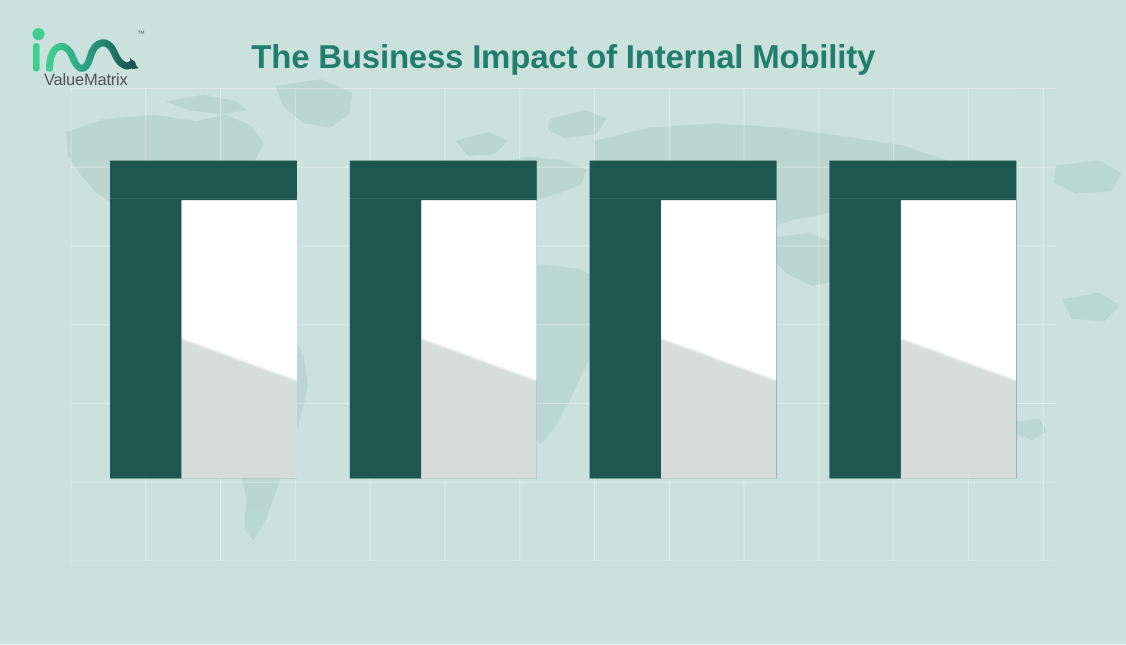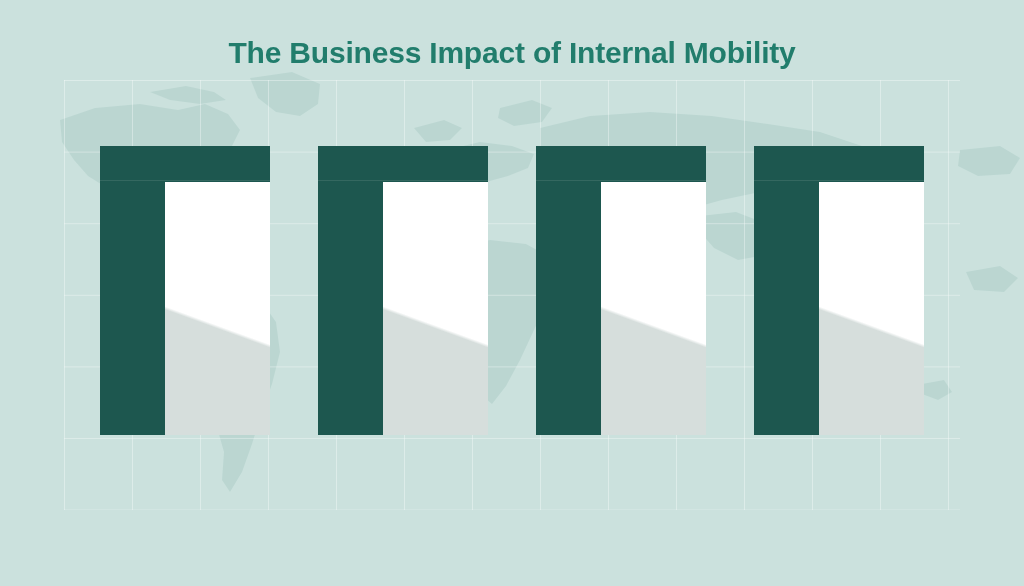--- a/index.html
+++ b/index.html
@@ -155,20 +155,38 @@
 
       <path d="M500 108 L532 100 L552 108 L542 122 L514 126 L498 118 Z"></path>
 
       <path d="M960 150 L1000 146 L1020 158 L1010 174 L978 176 L958 166 Z"></path>
       <path d="M966 272 L1000 266 L1018 278 L1004 292 L974 290 Z"></path>
     </g>
   </svg>
 
   <div id="bg-grid"></div>
 
+  <div id="logo-block">
+    <svg id="logo-mark" width="104" height="44" viewBox="0 0 104 44" aria-hidden="true">
+      <defs>
+        <linearGradient id="wavegrad" x1="0" y1="0" x2="1" y2="0">
+          <stop offset="0%" stop-color="#3ecf8e"></stop>
+          <stop offset="45%" stop-color="#2aa183"></stop>
+          <stop offset="100%" stop-color="#15564f"></stop>
+        </linearGradient>
+      </defs>
+      <circle cx="9" cy="9" r="5.5" fill="#3ecf8e"></circle>
+      <path d="M7 20 L7 40" stroke="#3ecf8e" stroke-width="6" stroke-linecap="round" fill="none"></path>
+      <path d="M19 40 C19 18, 34 14, 40 30 C45 43, 52 44, 56 30
+               C60 15, 72 12, 78 26 C83 38, 90 40, 94 36" stroke="url(#wavegrad)" stroke-width="6.5" fill="none" stroke-linecap="round" stroke-linejoin="round"></path>
+      <path d="M92 30 L100 40 L94 41 Z" fill="#15564f"></path>
+    </svg>
+    <span id="logo-tm">™</span>
+    <div id="logo-word">ValueMatrix</div>
+  </div>
 
   <div id="page-title">The Business Impact of Internal Mobility</div>
 
   <div class="card" style="left:100px; top:146px; width:170px; height:289px;">
     <div class="card-headbar"></div>
     <div class="card-photo" style="left:65px; top:36px; width:105px; height:290px;">
       <div class="card-photo-diag"></div>
     </div>
 
   </div>

